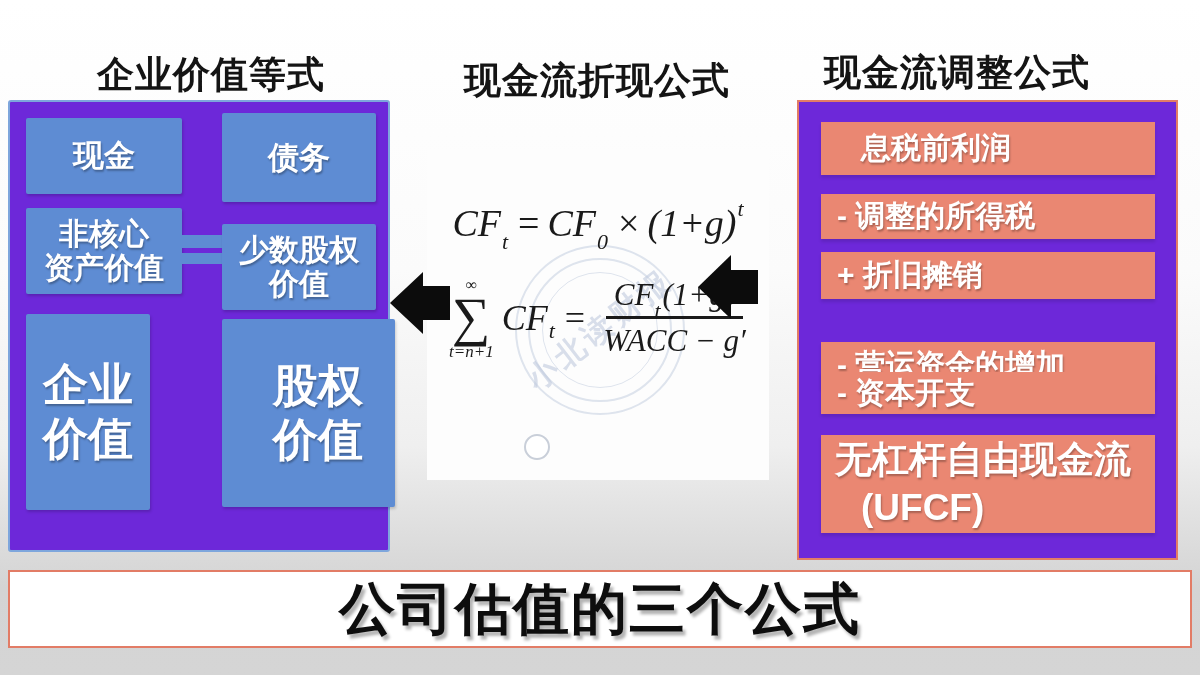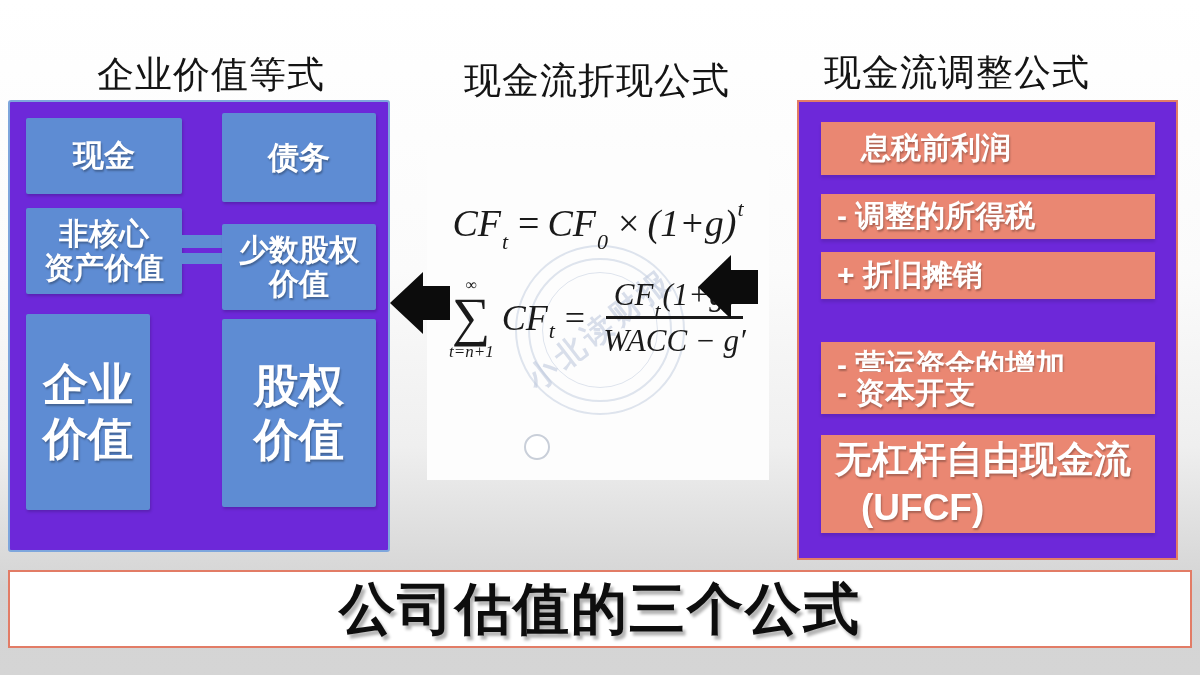--- a/index.html
+++ b/index.html
@@ -7,21 +7,21 @@
     --salmon:#ea8772; --salmon-border:#e27c66;
     --ink:#141414; --arrow:#0c0c0c;
   }
   html,body{margin:0;padding:0;}
   body{
     width:1200px;height:675px;position:relative;overflow:hidden;
     font-family:"Liberation Sans", sans-serif;
     background:linear-gradient(180deg,#ffffff 0%,#fbfbfb 40%,#efefef 66%,#dedede 79%,#d4d4d4 87%,#d5d5d5 100%);
   }
   .section-title{
-    position:absolute;font-size:37px;font-weight:normal;color:var(--ink);
+    position:absolute;font-size:37px;font-weight:bold;color:var(--ink);
     letter-spacing:1px;white-space:nowrap;
   }
   #left-title{left:97px;top:50px;}
   #mid-title{left:464px;top:56px;}
   #right-title{left:824px;top:48px;}
 
   .panel{position:absolute;background:#6d28d9;box-sizing:border-box;}
   #left-panel{left:8px;top:100px;width:382px;height:452px;border:2px solid var(--blue-border);border-radius:3px;}
   #right-panel{left:797px;top:100px;width:381px;height:460px;border:2px solid var(--salmon-border);}
 
@@ -29,21 +29,21 @@
     position:absolute;background:var(--blue);color:#fff;font-weight:bold;
     display:flex;flex-direction:column;align-items:center;justify-content:center;
     text-align:center;line-height:1.15;border-radius:2px;
     text-shadow:1px 2px 2px rgba(0,0,0,.3);box-shadow:1px 2px 3px rgba(0,0,0,.18);
   }
   #box-cash{left:16px;top:16px;width:156px;height:76px;font-size:31px;}
   #box-debt{left:212px;top:11px;width:154px;height:89px;font-size:31px;justify-content:center;}
   #box-noncore{left:16px;top:106px;width:156px;height:86px;font-size:30px;}
   #box-minority{left:212px;top:122px;width:154px;height:86px;font-size:30px;}
   #box-ev{left:16px;top:212px;width:124px;height:196px;font-size:45px;line-height:1.2;}
-  #box-equity{left:212px;top:217px;width:154px;height:188px;font-size:45px;line-height:1.2;}
+  #box-equity{left:212px;top:217px;width:154px;height:188px;font-size:45px;line-height:1.2;padding-left:19px;}
   .eq-connector{position:absolute;left:163px;top:133px;width:50px;}
   .eq-connector .bar{background:var(--blue);height:13px;margin-bottom:5px;}
   .eq-connector .bar:last-child{height:11px;margin-bottom:0;}
 
   
   #formula-box{
     position:absolute;left:427px;top:149px;width:342px;height:331px;background:#fdfdfd;
     font-family:"Liberation Serif", serif;color:#1a1a1a;
   }
   .f-line1{position:absolute;left:0;right:0;top:52px;display:flex;justify-content:center;align-items:baseline;font-style:italic;font-size:38px;white-space:nowrap;}

